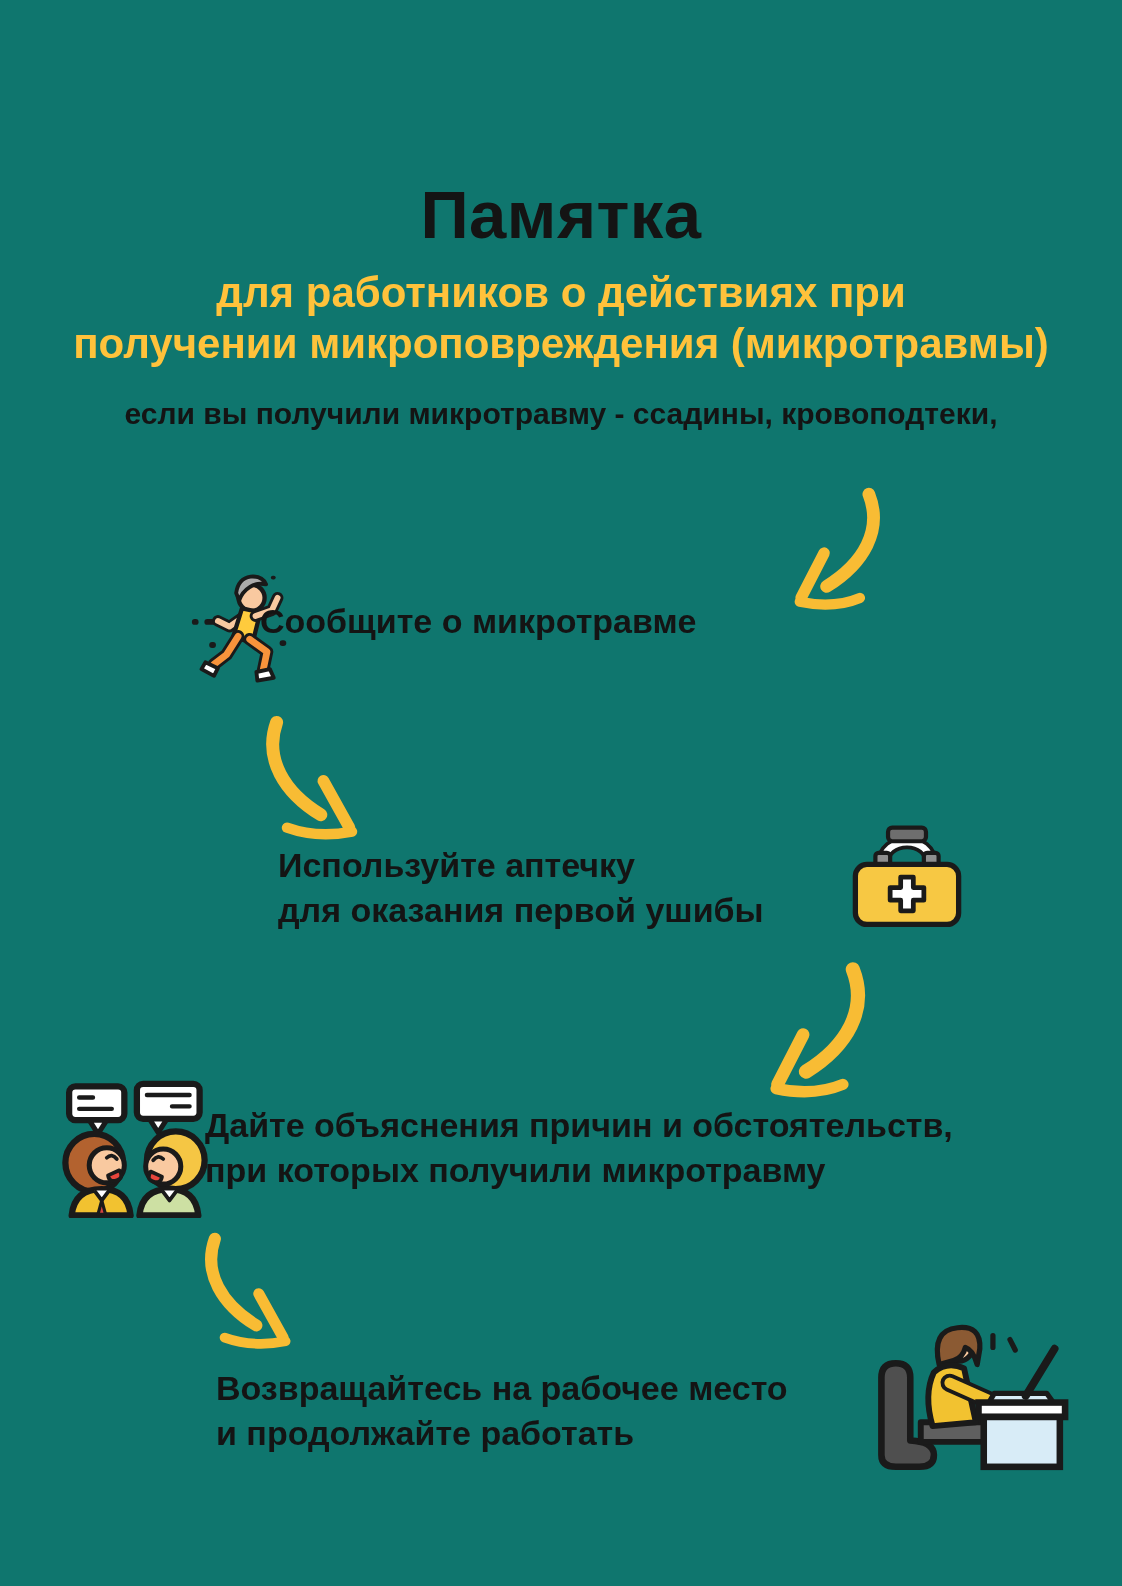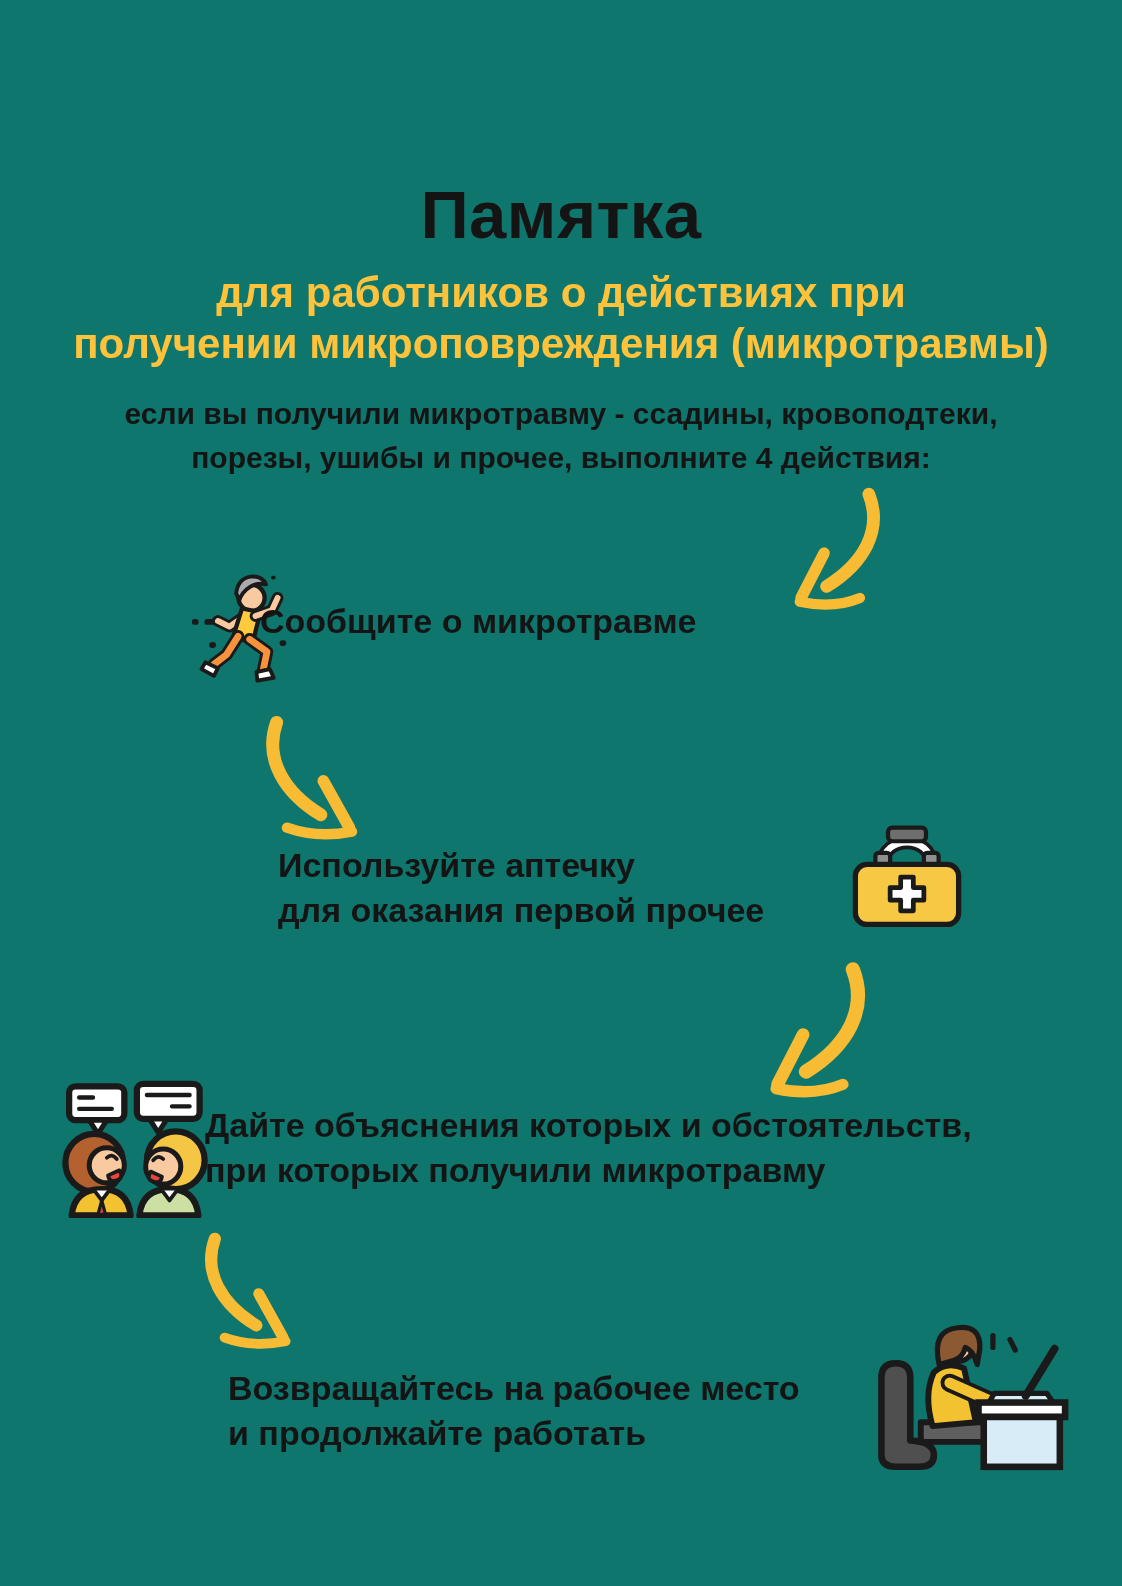--- a/index.html
+++ b/index.html
@@ -14,41 +14,40 @@
   .nowrap { white-space:nowrap; }
 
   .title { top:176px; font-size:67px; font-weight:bold; color:#141414; letter-spacing:0.5px; }
   .subtitle { top:267px; font-size:42px; font-weight:bold; color:#FFC23B; line-height:51px; }
   .intro { top:392px; font-size:30px; font-weight:bold; color:#141414; line-height:44px; }
 
   .step-text { position:absolute; font-size:34px; font-weight:bold; color:#141414; line-height:45px; }
   .step1-text { left:260px; top:599px;  width:490px; }
   .step2-text { left:278px; top:843px;  width:524px; }
   .step3-text { left:205px; top:1103px; width:770px; }
-  .step4-text { left:228px; top:1366px; width:604px; }
+  .step4-text { left:216px; top:1366px; width:604px; }
 
   .icon-box { position:absolute; }
   .icon-box svg { display:block; width:100%; height:100%; }
 
   .arrow { position:absolute; }
   .arrow svg { display:block; width:100%; height:100%; }
 </style>
 </head>
 <body>
 
 <div class="page">
 
   <div class="abs center title">Памятка</div>
   <div class="abs center subtitle">
     <div class="nowrap">для работников о действиях при</div>
     <div class="nowrap">получении микроповреждения (микротравмы)</div>
   </div>
   <div class="abs center intro">
     <div class="nowrap">если вы получили микротравму - ссадины, кровоподтеки,</div>
-    <div class="nowrap">порезы, ушибы и прочее, выполните 4 действия:</div>
   </div>
 
   <div class="arrow" style="left:778px; top:482px; width:128px; height:132px;">
     <svg viewBox="0 0 100 100" fill="none">
       <path d="M71,8 C82,36 67,62 38,80" stroke="#F8BC34" stroke-width="10" stroke-linecap="round"></path>
       <path d="M36,54 L18,89" stroke="#F8BC34" stroke-width="9" stroke-linecap="round"></path>
       <path d="M17,92 C36,96 52,94 64,89" stroke="#F8BC34" stroke-width="8" stroke-linecap="round"></path>
     </svg>
   </div>
 
@@ -81,21 +80,21 @@
   <div class="arrow" style="left:238px; top:712px; width:150px; height:130px;">
     <svg viewBox="0 0 100 100" fill="none">
       <path d="M22,8 C12,36 28,62 56,79" stroke="#F8BC34" stroke-width="10" stroke-linecap="round"></path>
       <path d="M58,53 L78,89" stroke="#F8BC34" stroke-width="9" stroke-linecap="round"></path>
       <path d="M80,92 C60,96 44,94 30,89" stroke="#F8BC34" stroke-width="8" stroke-linecap="round"></path>
     </svg>
   </div>
 
   <div class="step-text step2-text">
     <div class="nowrap">Используйте аптечку</div>
-    <div class="nowrap">для оказания первой прочее</div>
+    <div class="nowrap">для оказания первой ушибы</div>
   </div>
   <div class="icon-box" style="left:848px; top:820px; width:118px; height:112px;">
     <svg viewBox="0 0 112 102" fill="none">
       <path d="M33,40 C33,12 79,12 79,40" stroke="#1a1a1a" stroke-width="13"></path>
       <path d="M33,40 C33,12 79,12 79,40" stroke="#ffffff" stroke-width="6"></path>
       <rect x="38" y="5" width="36" height="13" rx="4" fill="#6E6E6E" stroke="#1a1a1a" stroke-width="4"></rect>
       <rect x="26" y="29" width="14" height="13" rx="3" fill="#8F8F8F" stroke="#1a1a1a" stroke-width="4"></rect>
       <rect x="72" y="29" width="14" height="13" rx="3" fill="#8F8F8F" stroke="#1a1a1a" stroke-width="4"></rect>
       <rect x="7" y="40" width="98" height="57" rx="11" fill="#F7C843" stroke="#1a1a1a" stroke-width="5"></rect>
       <path d="M50,52 h12 v10 h10 v12 h-10 v10 h-12 v-10 h-10 v-12 h10 z" fill="#ffffff" stroke="#1a1a1a" stroke-width="4.5" stroke-linejoin="round"></path>
@@ -127,21 +126,21 @@
       <path d="M85,63 q-4,-4 -8,1" stroke="#1a1a1a" stroke-width="3" stroke-linecap="round"></path>
       <path d="M75,73 q-4,6 2,8 q6,2 7,-4 z" fill="#E8453C" stroke="#1a1a1a" stroke-width="3" stroke-linejoin="round"></path>
       <path d="M12,108 q2,-21 24,-21 q21,0 23,21 z" fill="#F2C230" stroke="#1a1a1a" stroke-width="5" stroke-linejoin="round"></path>
       <path d="M30,88 l6,8 6,-8" fill="#ffffff" stroke="#1a1a1a" stroke-width="3" stroke-linejoin="round"></path>
       <path d="M36,96 l3,11 h-6 z" fill="#D64541" stroke="#1a1a1a" stroke-width="2.5" stroke-linejoin="round"></path>
       <path d="M66,108 q2,-21 24,-21 q21,0 23,21 z" fill="#CDE0A3" stroke="#1a1a1a" stroke-width="5" stroke-linejoin="round"></path>
       <path d="M84,88 l6,8 6,-8" fill="#ffffff" stroke="#1a1a1a" stroke-width="3" stroke-linejoin="round"></path>
     </svg>
   </div>
   <div class="step-text step3-text">
-    <div class="nowrap">Дайте объяснения которых и обстоятельств,</div>
+    <div class="nowrap">Дайте объяснения причин и обстоятельств,</div>
     <div class="nowrap">при которых получили микротравму</div>
   </div>
 
   <div class="arrow" style="left:188px; top:1226px; width:122px; height:128px;">
     <svg viewBox="0 0 100 100" fill="none">
       <path d="M22,8 C12,36 28,62 56,79" stroke="#F8BC34" stroke-width="10" stroke-linecap="round"></path>
       <path d="M58,53 L78,89" stroke="#F8BC34" stroke-width="9" stroke-linecap="round"></path>
       <path d="M80,92 C60,96 44,94 30,89" stroke="#F8BC34" stroke-width="8" stroke-linecap="round"></path>
     </svg>
   </div>

